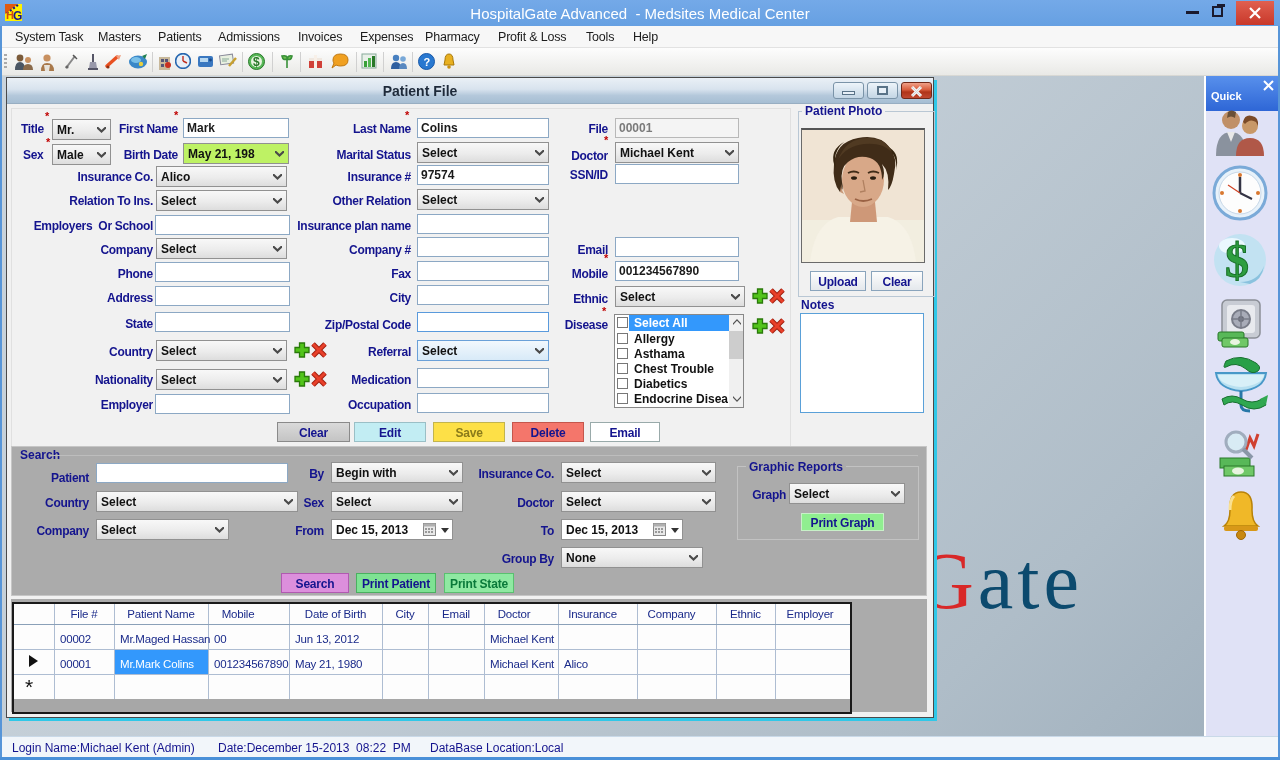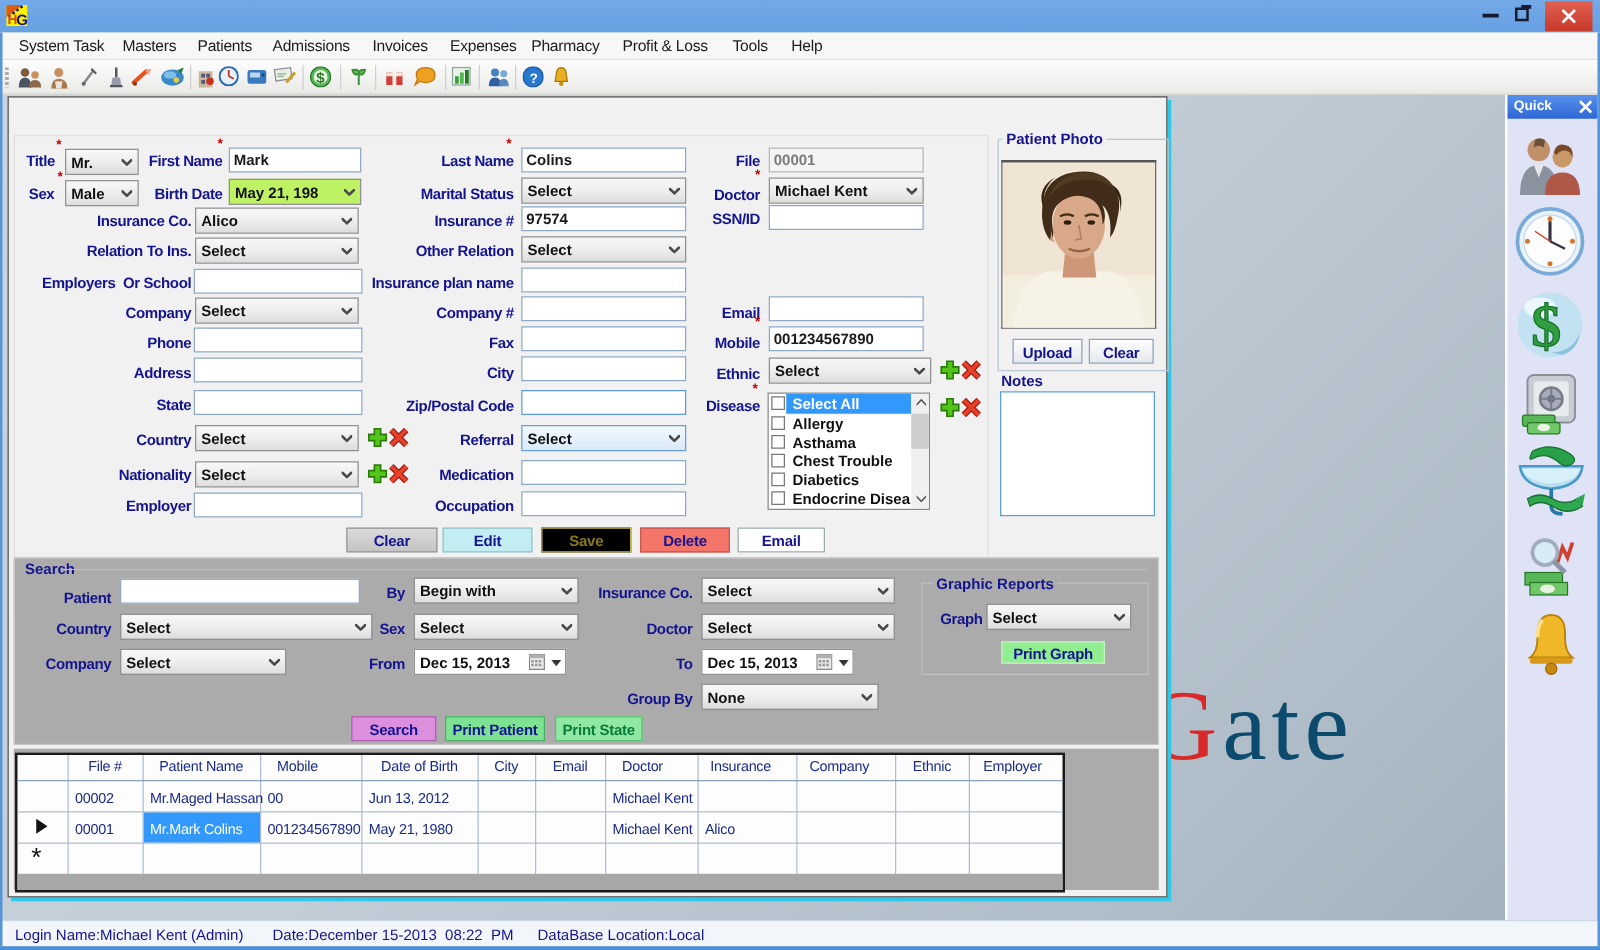--- a/index.html
+++ b/index.html
@@ -25,20 +25,21 @@
 <div id="app">
 
 <div class="abs" style="left:0;top:0;width:1280px;height:26px;background:linear-gradient(#74A9E8,#66A0E2)">
  <svg class="abs" style="left:5px;top:4px" width="17" height="17" viewBox="0 0 17 17">
   <rect x="0" y="0" width="17" height="17" fill="#FFF200"></rect>
   <path d="M0 0 L13 0 L0 10 Z" fill="#E05A10"></path>
   <path d="M13 1 L1 10" stroke="#14148E" stroke-width="2" stroke-dasharray="2,2"></path>
   <text x="1" y="15" font-size="11" font-weight="bold" fill="#D44A10" font-family="Liberation Sans">H</text>
   <text x="8" y="16" font-size="12" font-weight="bold" fill="#14148E" font-family="Liberation Sans">G</text>
  </svg>
+ <div class="abs" style="left:0;top:5px;width:1280px;text-align:center;font-size:15px;color:#fff">HospitalGate Advanced&nbsp; - Medsites Medical Center</div>
  <div class="abs" style="left:1186px;top:11px;width:13px;height:3px;background:#1a1a2e"></div>
  <div class="abs" style="left:1212px;top:6px;width:11px;height:11px;border:2px solid #1a1a2e;background:transparent"></div>
  <div class="abs" style="left:1217px;top:4px;width:8px;height:3px;background:#1a1a2e"></div>
  <div class="abs" style="left:1236px;top:1px;width:38px;height:24px;background:linear-gradient(#E06050,#C8382A);text-align:center">
    <svg width="12" height="12" style="margin-top:6px" viewBox="0 0 12 12">
           <path d="M1 1 L11 11 M11 1 L1 11" stroke="#fff" stroke-width="2.2"></path>
         </svg>
  </div>
 </div>
 
@@ -152,21 +153,21 @@
  <svg class="ticon" style="left:442px" width="14" height="17" viewBox="0 0 14 17">
         <path d="M7 1 Q11 1 11 7 L12 12 L2 12 L3 7 Q3 1 7 1Z" fill="#E8B020" stroke="#A87808"></path>
         <circle cx="7" cy="14" r="1.8" fill="#C89010"></circle>
       </svg>
 </div>
 
 <div class="abs" style="left:0;top:76px;width:1280px;height:660px;background:linear-gradient(135deg,#CAD4DC 0%,#C2CDD6 45%,#AFBDC8 80%,#9FAFBC 100%)"></div>
 <div class="abs" style="left:916px;top:548px;font-family:'Liberation Serif',serif;font-weight:normal;font-size:80px;line-height:66px;letter-spacing:4px"><span style="color:#D82828">G</span><span style="color:#0c4a6e">ate</span></div>
 
 <div class="abs" style="left:1204px;top:76px;width:74px;height:660px;background:#E0E2F6;border-left:2px solid #fff"></div>
-<div class="abs" style="left:1206px;top:76px;width:72px;height:19px;background:linear-gradient(#5890EC,#2E66D6);color:#fff;font-weight:bold;font-size:11px;padding:3px 0 0 5px">Quick
+<div class="abs" style="left:1206px;top:76px;width:72px;height:35px;background:linear-gradient(#5890EC,#2E66D6);color:#fff;font-weight:bold;font-size:11px;padding:14px 0 0 5px">Quick
  <svg class="abs" style="right:4px;top:4px" width="11" height="11" viewBox="0 0 11 11">
         <path d="M1 1 L10 10 M10 1 L1 10" stroke="#fff" stroke-width="2"></path>
       </svg>
 </div>
 
 <svg class="abs" style="left:1214px;top:108px" width="52" height="48" viewBox="0 0 52 48">
  <circle cx="17" cy="12" r="9" fill="#C09068"></circle>
       <path d="M14 4 Q17 1 22 4 L21 10 Q17 7 13 10Z" fill="#6A5038"></path>
  <path d="M2 48 Q2 24 17 24 Q32 24 32 48 Z" fill="#8A929E"></path>
       <path d="M13 24 L21 24 L17 34 Z" fill="#E8E8E8"></path>
@@ -219,20 +220,35 @@
 </svg>
 <svg class="abs" style="left:1222px;top:490px" width="38" height="52" viewBox="0 0 38 52">
  <path d="M19 2 Q31 2 30 20 Q30 32 36 36 L2 36 Q8 32 8 20 Q7 2 19 2Z" fill="#F0B828" stroke="#B88208" stroke-width="1.5"></path>
  <path d="M12 6 Q8 10 8 20" stroke="#FAE090" stroke-width="3" fill="none"></path>
  <rect x="2" y="36" width="34" height="5" rx="2" fill="#D89818"></rect>
  <circle cx="19" cy="45" r="4.5" fill="#C88810" stroke="#A06808"></circle>
 </svg>
 
 <div class="abs" style="left:6px;top:77px;width:928px;height:641px;background:#F1F1F1;border:1px solid #4A4A4A;box-shadow:3px 3px 0 #30C8E8">
 
+ <div class="abs" style="left:0;top:0;width:926px;height:26px;background:linear-gradient(#EAF0F6 0%,#D8E3EE 45%,#B4C8DB 70%,#A6BED3 100%);border-bottom:1px solid #98AEC2">
+  <div class="abs" style="left:0;top:5px;width:826px;text-align:center;font-size:14px;font-weight:bold;color:#1E2A3A">Patient File</div>
+  <div class="abs" style="left:826px;top:4px;width:31px;height:17px;background:linear-gradient(#EDF4FA,#C4D6E5);border:1px solid #7A93A8;border-radius:3px">
+    <div class="abs" style="left:8px;top:8px;width:13px;height:4px;background:#E8F0F8;border:1px solid #5A7388"></div>
+  </div>
+  <div class="abs" style="left:860px;top:4px;width:31px;height:17px;background:linear-gradient(#EDF4FA,#C4D6E5);border:1px solid #7A93A8;border-radius:3px">
+    <div class="abs" style="left:9px;top:3px;width:11px;height:9px;border:2px solid #5A7388;background:#E8F0F8"></div>
+  </div>
+  <div class="abs" style="left:894px;top:4px;width:31px;height:17px;background:linear-gradient(#F0A088 0%,#D85C3C 45%,#B03418 60%,#C04830 100%);border:1px solid #702818;border-radius:3px;text-align:center">
+    <svg width="13" height="11" style="margin-top:3px" viewBox="0 0 13 11">
+            <path d="M2 1 L11 10 M11 1 L2 10" stroke="#F4F4F4" stroke-width="3"></path>
+            <path d="M2 1 L11 10 M11 1 L2 10" stroke="#B0B8C0" stroke-width="1" opacity="0.5"></path>
+          </svg>
+  </div>
+ </div>
 
  <div class="abs" style="left:4px;top:30px;width:780px;height:385px;border:1px solid #E0E0E0"></div>
 
  <div class="lbl" style="left:14px;top:44px;width:30px;text-align:left">Title</div>
  <div class="req" style="left:38px;top:34px">*</div>
  <div class="cmb" style="left:45px;top:41px;width:59px">Mr.<i class="chv"></i></div>
  <div class="lbl" style="left:101px;top:44px;width:70px">First Name</div>
  <div class="req" style="left:167px;top:33px">*</div>
  <div class="inp" style="left:176px;top:40px;width:106px">Mark</div>
  <div class="lbl" style="left:284px;top:44px;width:120px">Last Name</div>
@@ -384,21 +400,21 @@
      <path d="M40 50 Q38 58 42 64 L38 62Z" fill="#C89878"></path>
    </svg>
  </div>
  <div class="btn" style="left:803px;top:193px;width:56px;height:20px;background:linear-gradient(#FDFDFD,#E4E8EC);border-color:#8AA4BC">Upload</div>
  <div class="btn" style="left:864px;top:193px;width:52px;height:20px;background:linear-gradient(#FDFDFD,#E4E8EC);border-color:#8AA4BC">Clear</div>
  <div class="gbt" style="left:791px;top:220px;background:#F1F1F1">Notes</div>
  <div class="abs" style="left:793px;top:235px;width:124px;height:100px;background:#fff;border:1px solid #5AA0D8"></div>
 
  <div class="btn" style="left:270px;top:344px;width:73px;background:linear-gradient(#DADADA,#C4C4C4);border-color:#8A8A8A">Clear</div>
  <div class="btn" style="left:347px;top:344px;width:72px;background:#C2EDF3;border-color:#9ABFC6">Edit</div>
- <div class="btn" style="left:426px;top:344px;width:72px;background:#000000;border-color:#C2B44E;color:#8A7A1A">Save</div>
+ <div class="btn" style="left:426px;top:344px;width:72px;background:#fde047;border-color:#C2B44E;color:#8A7A1A">Save</div>
  <div class="btn" style="left:505px;top:344px;width:72px;background:#F4766B;border-color:#C4564C">Delete</div>
  <div class="btn" style="left:583px;top:344px;width:70px;background:#FFFFFF;border-color:#9AA">Email</div>
 
  <div class="abs" style="left:4px;top:368px;width:916px;height:150px;background:#ABABAB;border:1px solid #C6C6C6">
   <div class="abs" style="left:8px;top:1px;font-weight:bold;font-size:12px;color:#14148E">Search</div>
   <div class="abs" style="left:38px;top:8px;width:868px;height:136px;border:1px solid #BDBDBD;border-left:none;border-bottom:none;clip-path:inset(0 0 99% 0)"></div>
   <div class="lbl" style="left:0px;top:24px;width:77px">Patient</div>
   <div class="inp" style="left:84px;top:16px;width:192px;font-weight:normal"></div>
   <div class="lbl" style="left:236px;top:20px;width:76px">By</div>
   <div class="cmb" style="left:319px;top:15px;width:132px">Begin with<i class="chv"></i></div>

